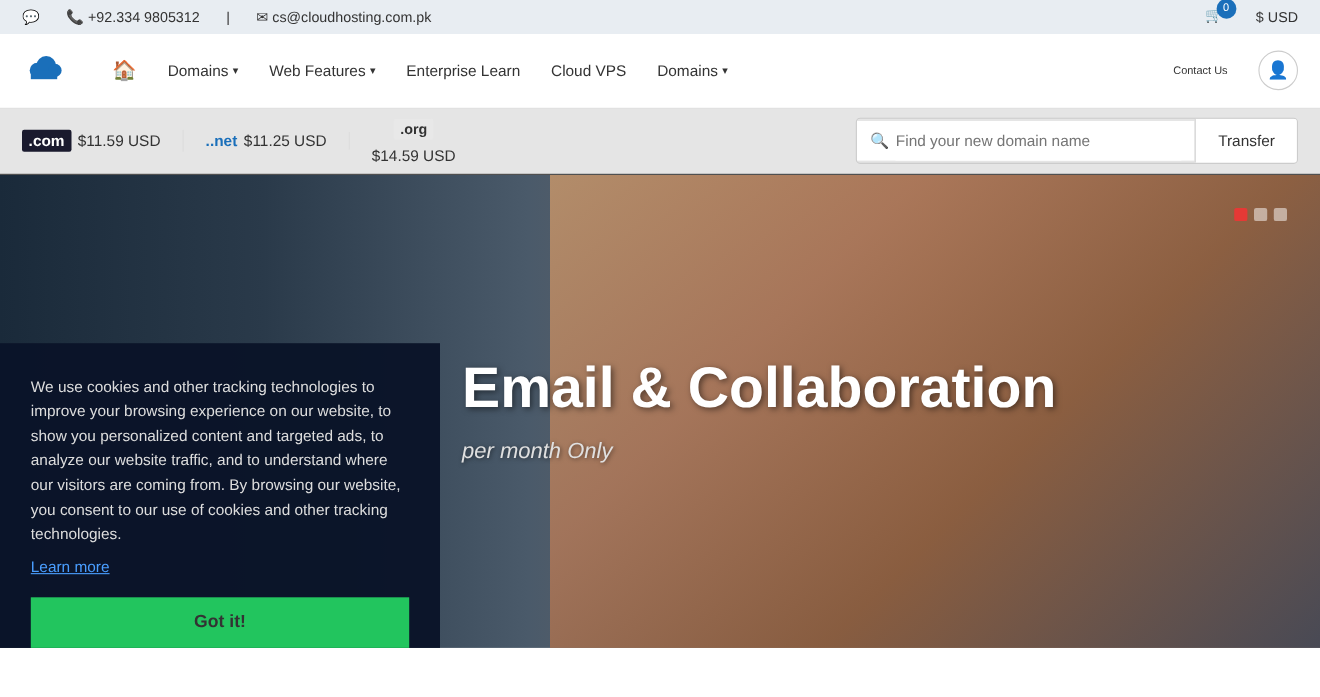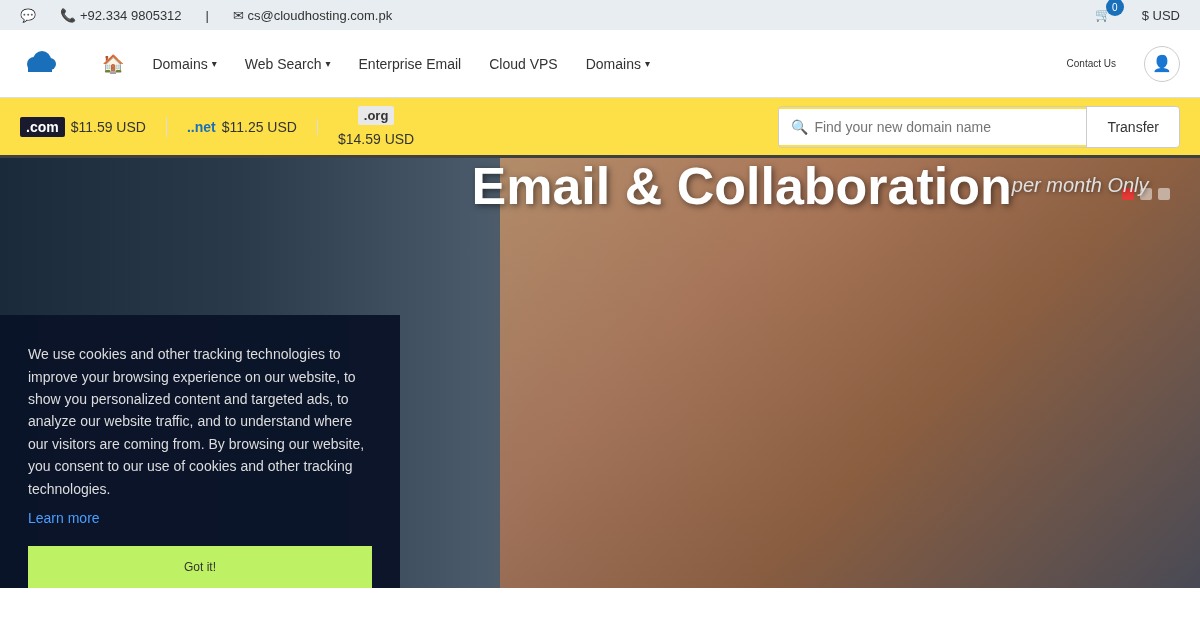--- a/index.html
+++ b/index.html
@@ -76,22 +76,22 @@
       display: flex;
       align-items: center;
       justify-content: center;
       cursor: pointer;
       font-size: 16px;
       color: #555;
     }
 
     
     .domain-bar {
-      background: #fde047;
-      border-bottom: 3px solid #404040;
+      background: #e5e5e5;
+      border-bottom: 1px solid #404040;
       padding: 0 20px;
       height: 60px;
       display: flex;
       align-items: center;
       gap: 0;
     }
     .domain-prices {
       display: flex;
       align-items: center;
       gap: 0;
@@ -199,21 +199,21 @@
       background: linear-gradient(135deg, #c4956a 0%, #b07858 30%, #8a5a3a 60%, #3a4050 100%);
       opacity: 0.85;
     }
     .hero-content {
       position: absolute;
       top: 0;
       left: 0;
       width: 100%;
       height: 100%;
       display: flex;
-      flex-direction: row;
+      flex-direction: column;
       justify-content: center;
       padding-left: 420px;
     }
     .hero-title {
       font-size: 52px;
       font-weight: 900;
       color: #fff;
       line-height: 1.1;
       text-shadow: 2px 2px 6px rgba(0,0,0,0.5);
     }
@@ -252,33 +252,34 @@
       padding: 28px 28px 0 28px;
       z-index: 10;
     }
     .cookie-text {
       font-size: 14px;
       line-height: 1.6;
       color: #ddd;
     }
     .learn-more-link {
       color: #4a9eff;
+      text-decoration: underline;
       cursor: pointer;
       font-size: 14px;
       display: block;
       margin-top: 10px;
     }
     .got-it-btn {
       display: block;
       width: 100%;
       padding: 14px;
-      background: #bef264;
-      color: #333;
-      font-size: 12px;
-      font-weight: normal;
+      background: #22c55e;
+      color: #333;
+      font-size: 16px;
+      font-weight: bold;
       border: none;
       cursor: pointer;
       margin-top: 20px;
     }
     .view-plans-area {
       background: rgba(10, 20, 40, 0.97);
       padding: 10px 28px 12px;
       border-top: 1px solid rgba(255,255,255,0.1);
     }
     .view-plans-link {
@@ -336,25 +337,25 @@
     </svg>
   </div>
 
   <div class="nav-items">
     <div class="nav-item nav-home">🏠</div>
     <div class="nav-item">
       <span>Domains</span>
       <span class="chevron">▾</span>
     </div>
     <div class="nav-item">
-      <span>Web Search</span>
+      <span>Web Features</span>
       <span class="chevron">▾</span>
     </div>
     <div class="nav-item">
-      <span>Enterprise Email</span>
+      <span>Enterprise Learn</span>
     </div>
     <div class="nav-item">
       <span>Cloud VPS</span>
     </div>
     <div class="nav-item">
       <span>Domains</span>
       <span class="chevron">▾</span>
     </div>
   </div>
 

